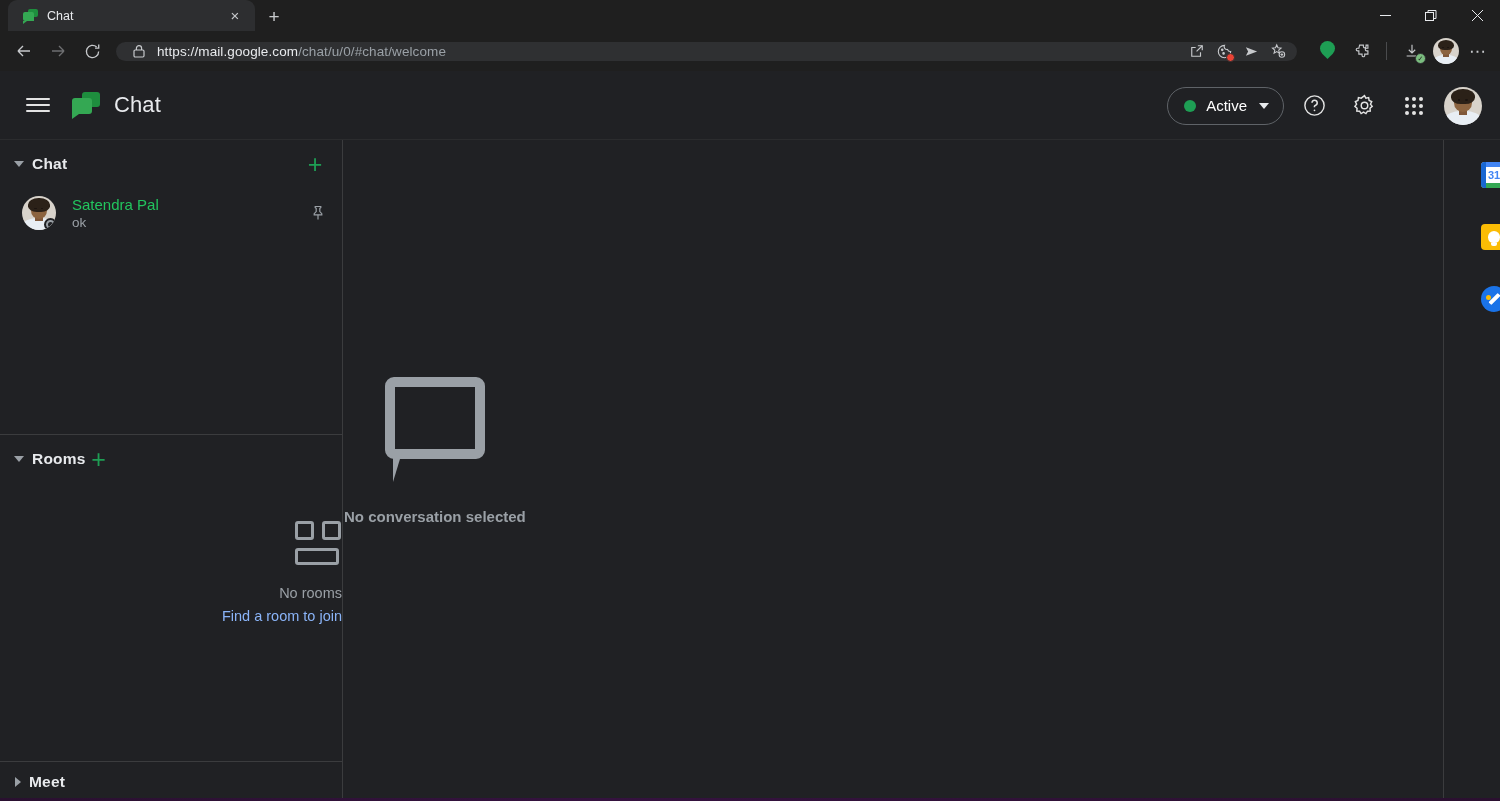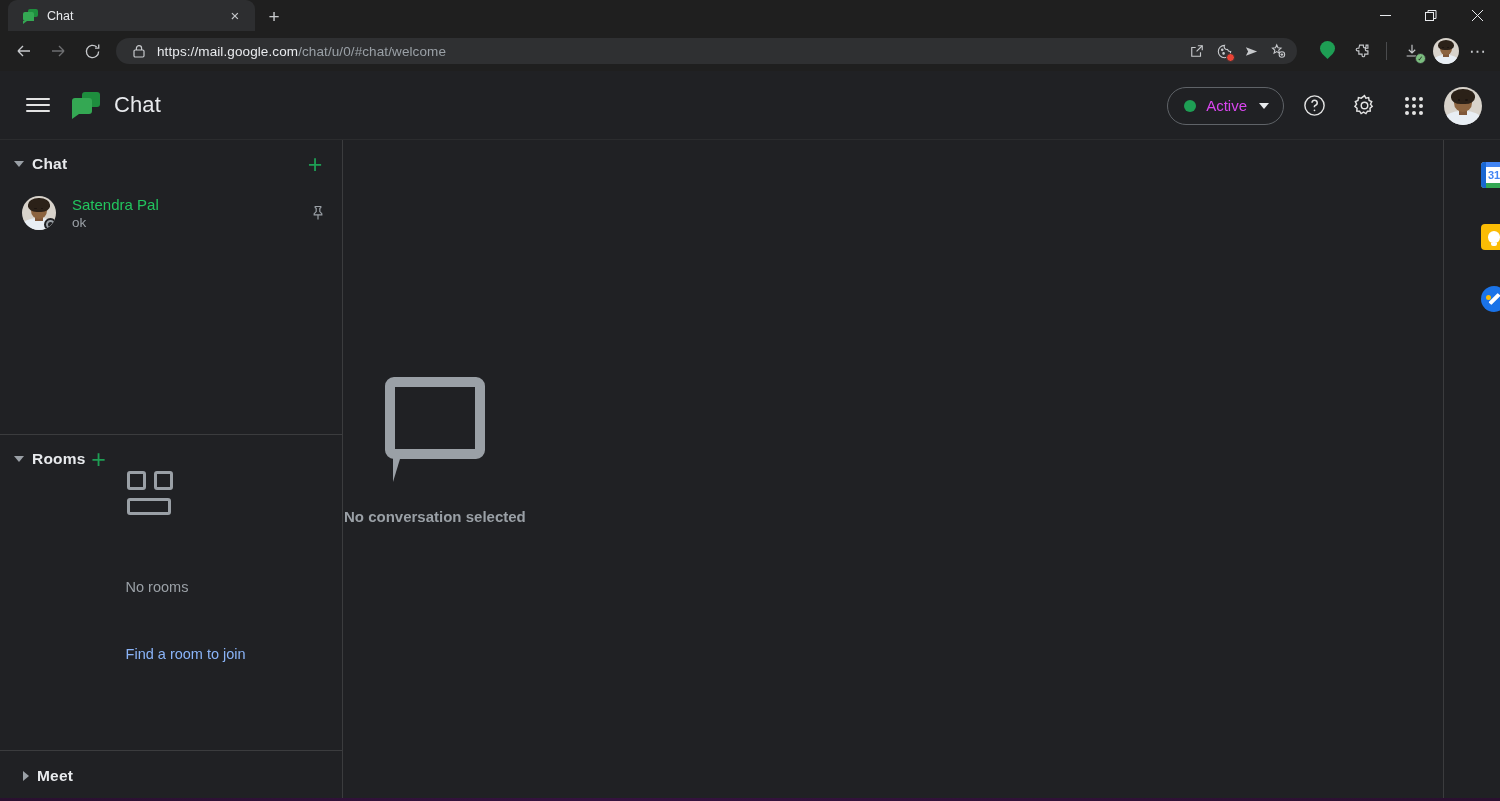--- a/index.html
+++ b/index.html
@@ -55,21 +55,21 @@
     height: 40px; background: #1f1f1f;
     display: flex; align-items: center; padding: 0 8px; gap: 2px;
   }
   .tbtn {
     width: 32px; height: 32px; border-radius: 50%;
     display: flex; align-items: center; justify-content: center;
     color: #c7c9cc; flex: 0 0 auto;
   }
   .tbtn.dim { color: #6e6f71; }
   .omnibox {
-    flex: 1; height: 26px; background: #2f3032; border-radius: 15px;
+    flex: 1; height: 19px; background: #2f3032; border-radius: 15px;
     display: flex; align-items: center; padding: 0 6px 0 14px;
     margin: 0 6px; min-width: 0;
   }
   .lock { width: 18px; height: 18px; color:#c7c9cc; flex:0 0 auto; display:flex; align-items:center; justify-content:center; }
   .url {
     flex: 1; font-size: 13.5px; color: #9aa0a6;
     white-space: nowrap; overflow: hidden; margin-left: 9px;
     letter-spacing: .1px;
   }
   .url b { color: #e8eaed; font-weight: 400; }
@@ -122,21 +122,21 @@
   }
   .searchbar .sicon { width:24px; height:24px; color:#e8eaed; display:flex; align-items:center; justify-content:center;}
   .searchbar .stext { margin-left:27px; font-size:16px; color:#e3e3e3; }
 
   .hdr-right { position:absolute; right:18px; top:0; height:69px; display:flex; align-items:center; gap:10px;}
   .status-pill {
     height:38px; border:1px solid #5f6368; border-radius:19px;
     display:flex; align-items:center; padding:0 14px 0 16px; gap:10px;
   }
   .status-dot { width:12px; height:12px; border-radius:50%; background:#1e9e54; }
-  .status-label { font-size:15px; color:#d946ef; }
+  .status-label { font-size:15px; color:#ffffff; }
   .caret-down { width:0;height:0;border-left:5px solid transparent;border-right:5px solid transparent;border-top:6px solid #e8eaed; margin-left:2px;}
   .hicon { width:40px; height:40px; border-radius:50%; display:flex; align-items:center; justify-content:center; color:#e3e3e3;}
   .grid-apps { display:grid; grid-template-columns:repeat(3,4px); grid-template-rows:repeat(3,4px); gap:3px;}
   .grid-apps i { display:block; width:4px;height:4px;background:#e3e3e3;border-radius:50%;}
   .hdr-avatar { width:38px;height:38px;border-radius:50%;overflow:hidden;}
 
   
   .face { width:100%; height:100%; position:relative; background:#d8d3cb; overflow:hidden;}
   .face .hair { position:absolute; left:19%; top:6%; width:62%; height:40%; background:#2b2118; border-radius:50% 50% 42% 42%;}
   .face .skin { position:absolute; left:26%; top:17%; width:48%; height:50%; background:#8a6games; }
@@ -168,29 +168,29 @@
                 background:#202124; border:2px solid #202124;}
   .chat-badge i { display:block; width:100%;height:100%;border-radius:50%; border:2px solid #9aa0a6; box-sizing:border-box;}
   .chat-meta { margin-left:16px; display:flex; flex-direction:column; gap:2px; flex:1; min-width:0;}
   .chat-name { font-size:15px; color:#22c55e; white-space:nowrap; overflow:hidden; text-overflow:ellipsis;}
   .chat-snippet { font-size:13.5px; color:#9aa0a6;}
   .pin-icon { width:20px;height:20px;color:#9aa0a6;display:flex;align-items:center;justify-content:center;flex:0 0 auto;}
 
   .sb-divider { height:1px; background:#3b3c3e; margin-top:196px;}
 
   .rooms-block { flex:1; display:flex; flex-direction:row; min-height:0;}
-  .empty-rooms { flex:1; display:flex; flex-direction:column; align-items:flex-start; justify-content:center; padding-bottom:52px;gap:44px;}
+  .empty-rooms { flex:1; display:flex; flex-direction:column; align-items:flex-end; justify-content:center; padding-bottom:52px;}
   .rooms-icon { width:48px; height:44px; position:relative; margin-bottom:20px;}
   .rooms-icon .sq { position:absolute; top:0; width:19px;height:19px; border:3px solid #9aa0a6; border-radius:3px;}
   .rooms-icon .sq.a{left:1px;} .rooms-icon .sq.b{right:1px;}
   .rooms-icon .bar { position:absolute; bottom:0; left:1px; width:44px; height:17px; border:3px solid #9aa0a6; border-radius:3px;}
   .no-rooms-text { font-size:14.5px; color:#9aa0a6; margin-bottom:7px;}
   .find-room-link { font-size:14.5px; color:#8ab4f8; }
 
-  .meet-block { height:51px; border-top:1px solid #3b3c3e; display:flex; align-items:center; padding-left:16px; flex:0 0 auto;}
+  .meet-block { height:40px; border-top:1px solid #3b3c3e; display:flex; align-items:center; padding-left:8px; flex:0 0 auto;}
 
   
   .main {
     position:absolute; left:344px; top:69px; right:57px; height:661px;
     background:#202124; display:flex; align-items:center; justify-content:flex-start;font-weight:bold;
   }
   .empty-conv { display:flex; flex-direction:column; align-items:center; margin-top:-40px;}
   .bubble-icon { width:100px; height:105px; position:relative; margin-bottom:26px;}
   .bubble-icon .box { position:absolute; left:0; top:0; width:100px; height:82px; border:10px solid #9aa0a6; border-radius:9px;}
   .bubble-icon .tail { position:absolute; left:8px; top:72px;

